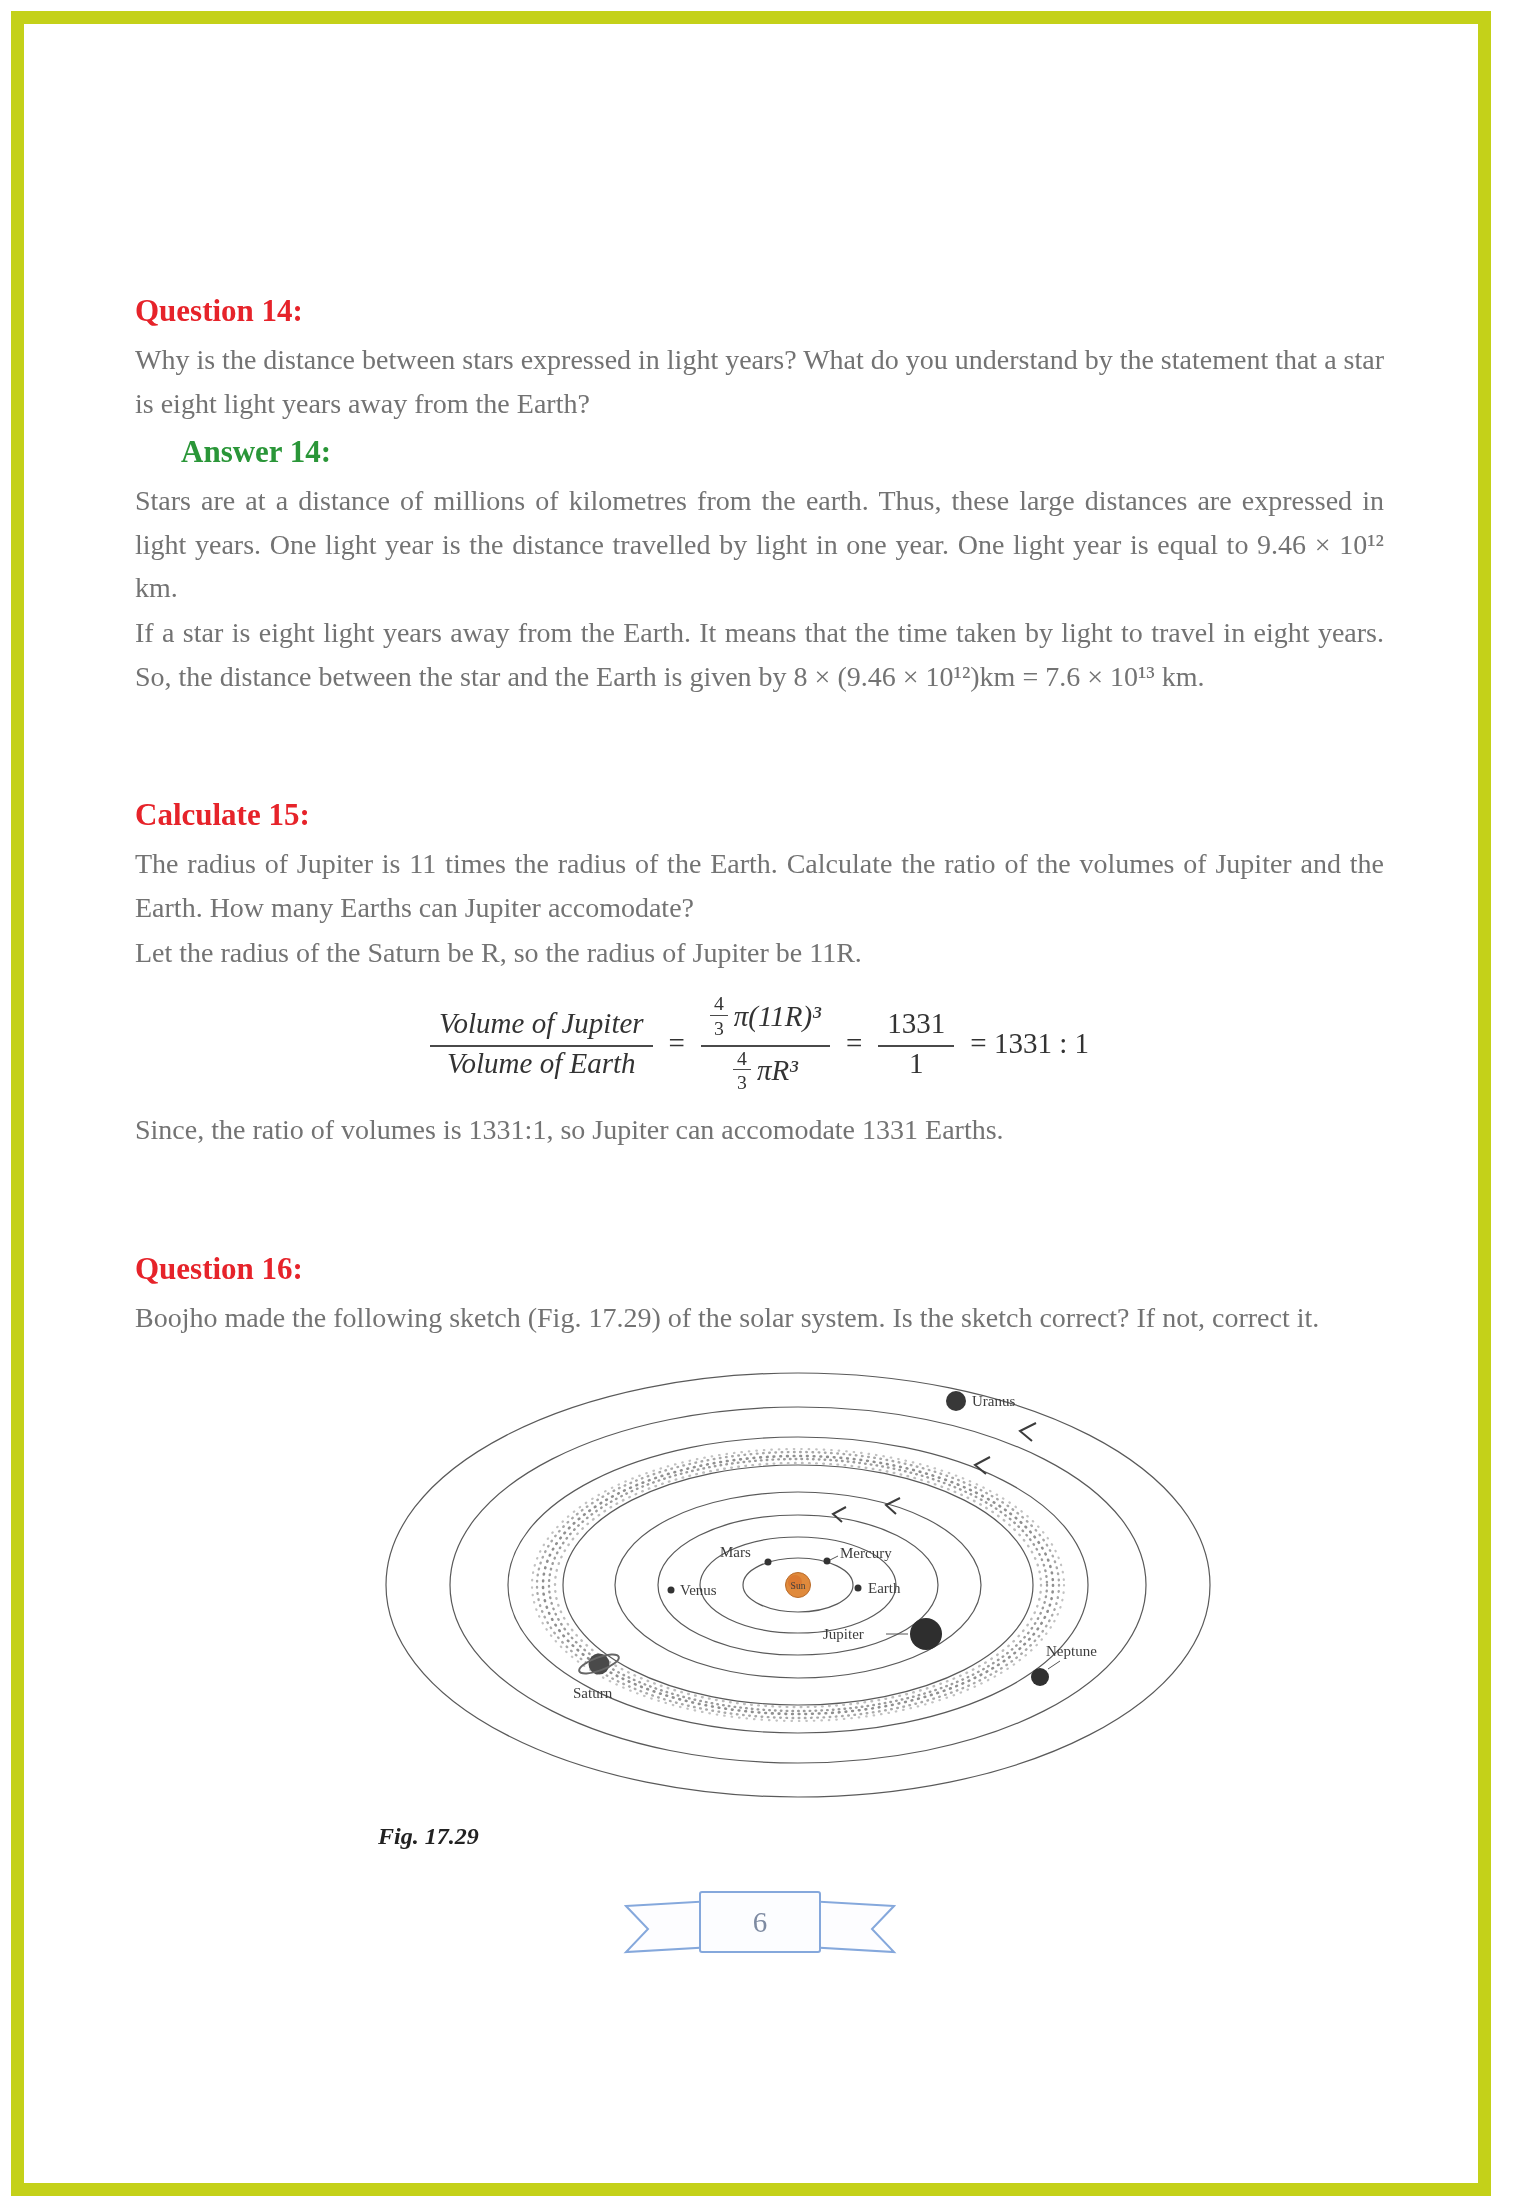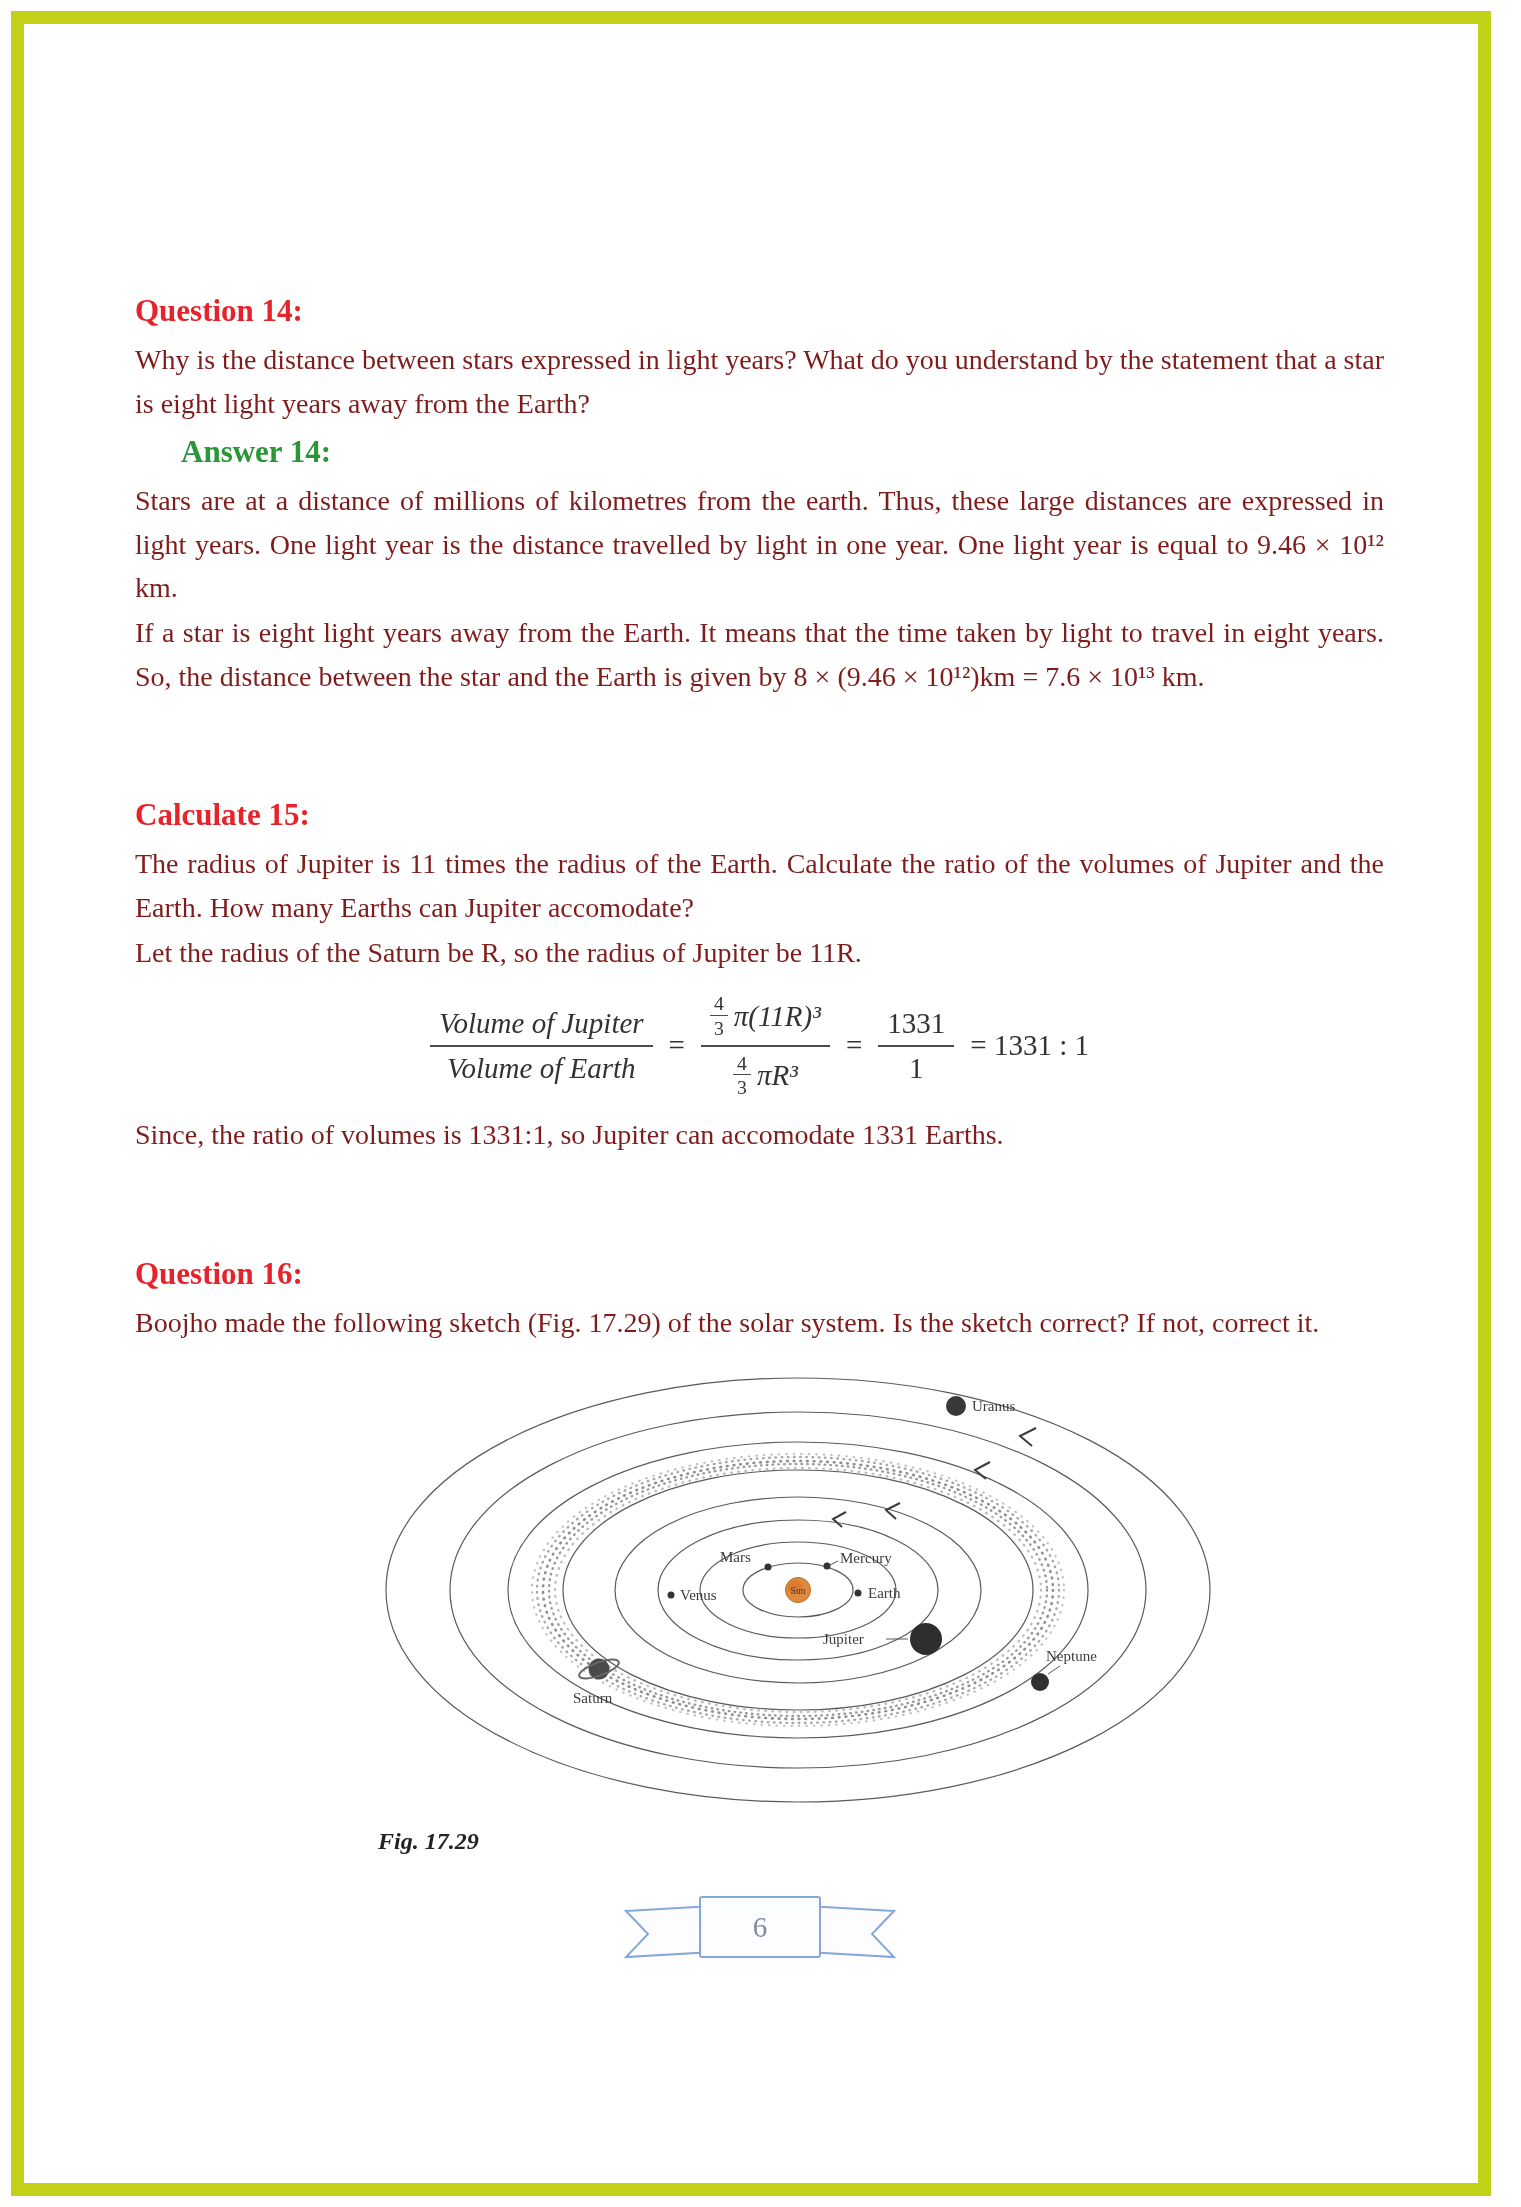--- a/index.html
+++ b/index.html
@@ -5,28 +5,28 @@
   html,body{margin:0;padding:0;background:#ffffff;}
   .page{position:relative;width:1502px;height:2207px;background:#ffffff;overflow:hidden;
         font-family:"Liberation Serif", serif;color:#3a3a3a;}
   .frame{position:absolute;inset:11px;border:13px solid #c4d119;pointer-events:none;}
   .content{position:absolute;left:135px;right:118px;top:292px;}
 
   .section + .section{margin-top:98px;}
 
   .q-heading{color:#e6232a;font-size:31px;font-weight:bold;line-height:1.2;margin:0 0 9px 0;}
   .a-heading{color:#2a9638;font-size:31px;font-weight:bold;line-height:1.2;margin:8px 0 9px 46px;}
-  .body-text{font-size:28px;line-height:1.55;text-align:justify;margin:0 0 2px 0;color:#7f1d1d;}
+  .body-text{font-size:28px;line-height:1.55;text-align:justify;margin:0 0 2px 0;color:#737373;}
 
   
   .formula{display:flex;justify-content:center;align-items:center;gap:16px;
            font-size:29px;color:#333;margin:18px 0 14px 0;}
   .frac{display:inline-flex;flex-direction:column;align-items:center;text-align:center;}
   .frac > .num{border-bottom:2px solid #4a4a4a;padding:0 9px 5px 9px;display:inline-flex;align-items:center;gap:3px;}
-  .frac > .den{padding-top:5px;display:inline-flex;align-items:center;gap:3px;}
+  .frac > .den{display:inline-flex;align-items:center;gap:3px;}
   .sfrac{display:inline-flex;flex-direction:column;align-items:center;font-size:0.68em;line-height:1.15;margin-right:3px;}
   .sfrac .snum{border-bottom:1.6px solid #4a4a4a;padding:0 4px;}
   .sfrac .sden{padding-top:1px;}
   .italic{font-style:italic;}
 
   
   .figure-block{margin:26px 0 0 233px;width:880px;}
   .figure-block svg text{font-family:"Liberation Serif", serif;fill:#3d3d3d;}
   .plabel{font-size:15px;}
   .sun-label{font-size:9.5px;fill:#7a3a12;}

